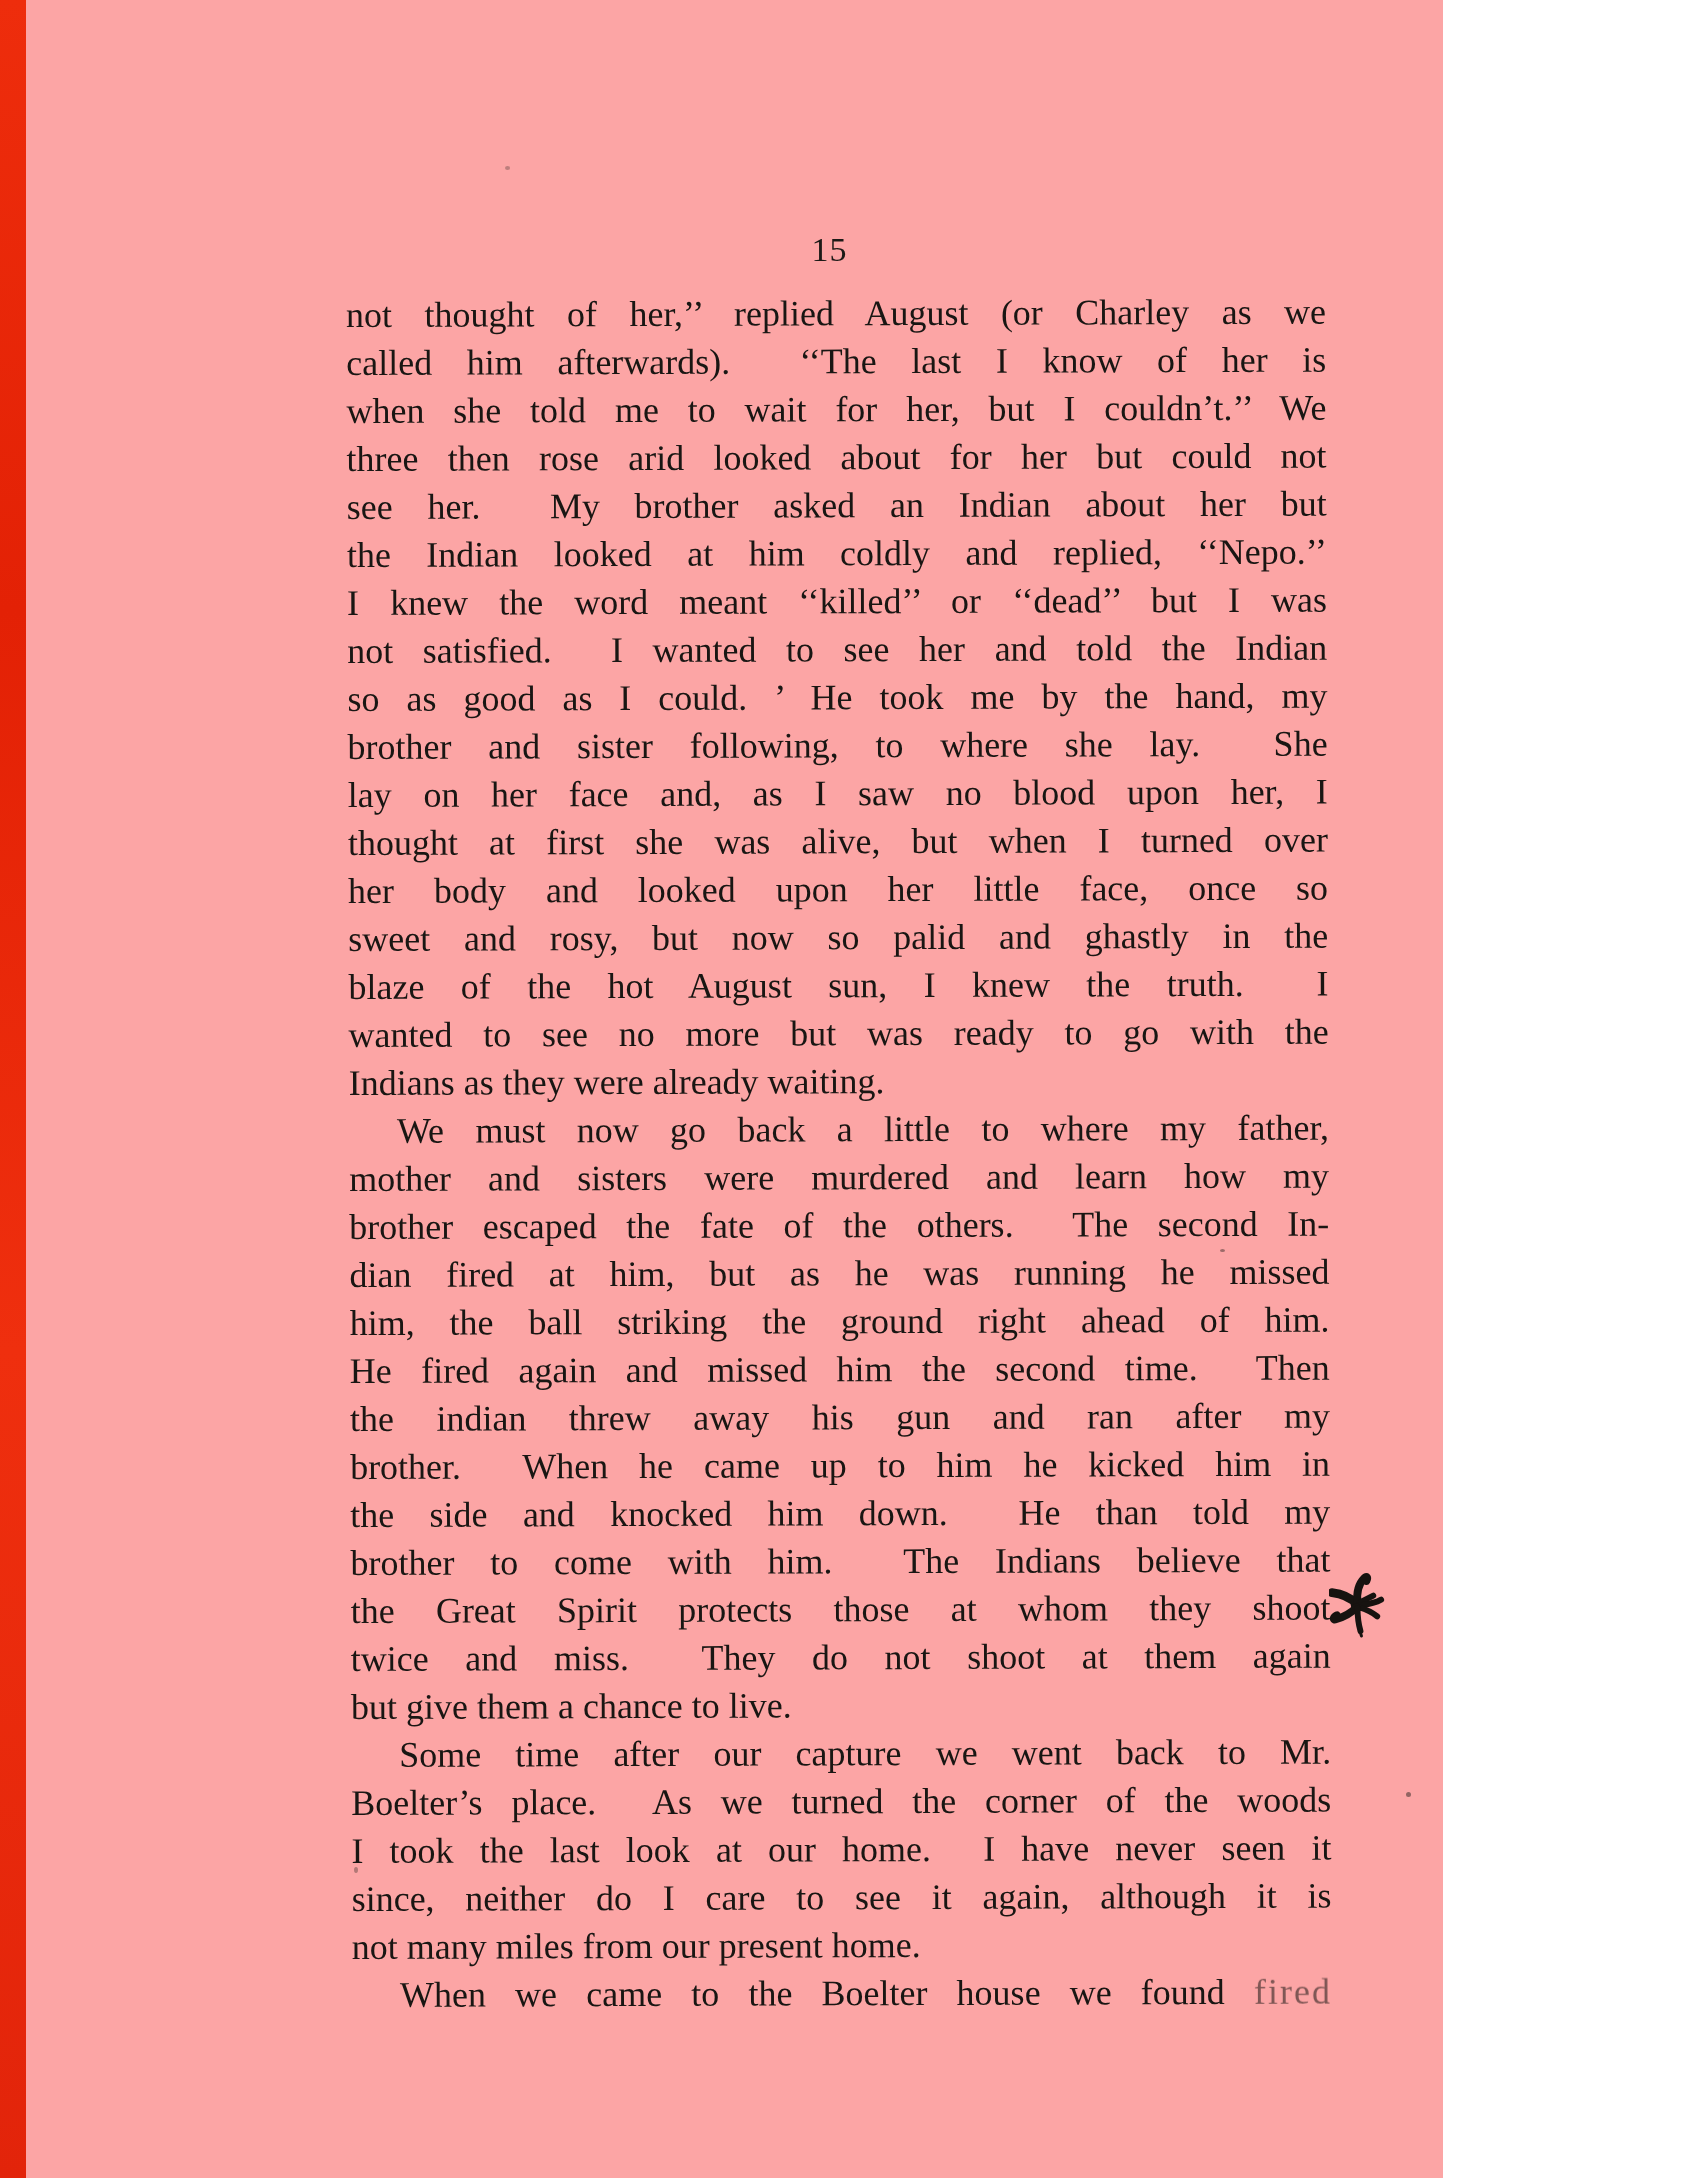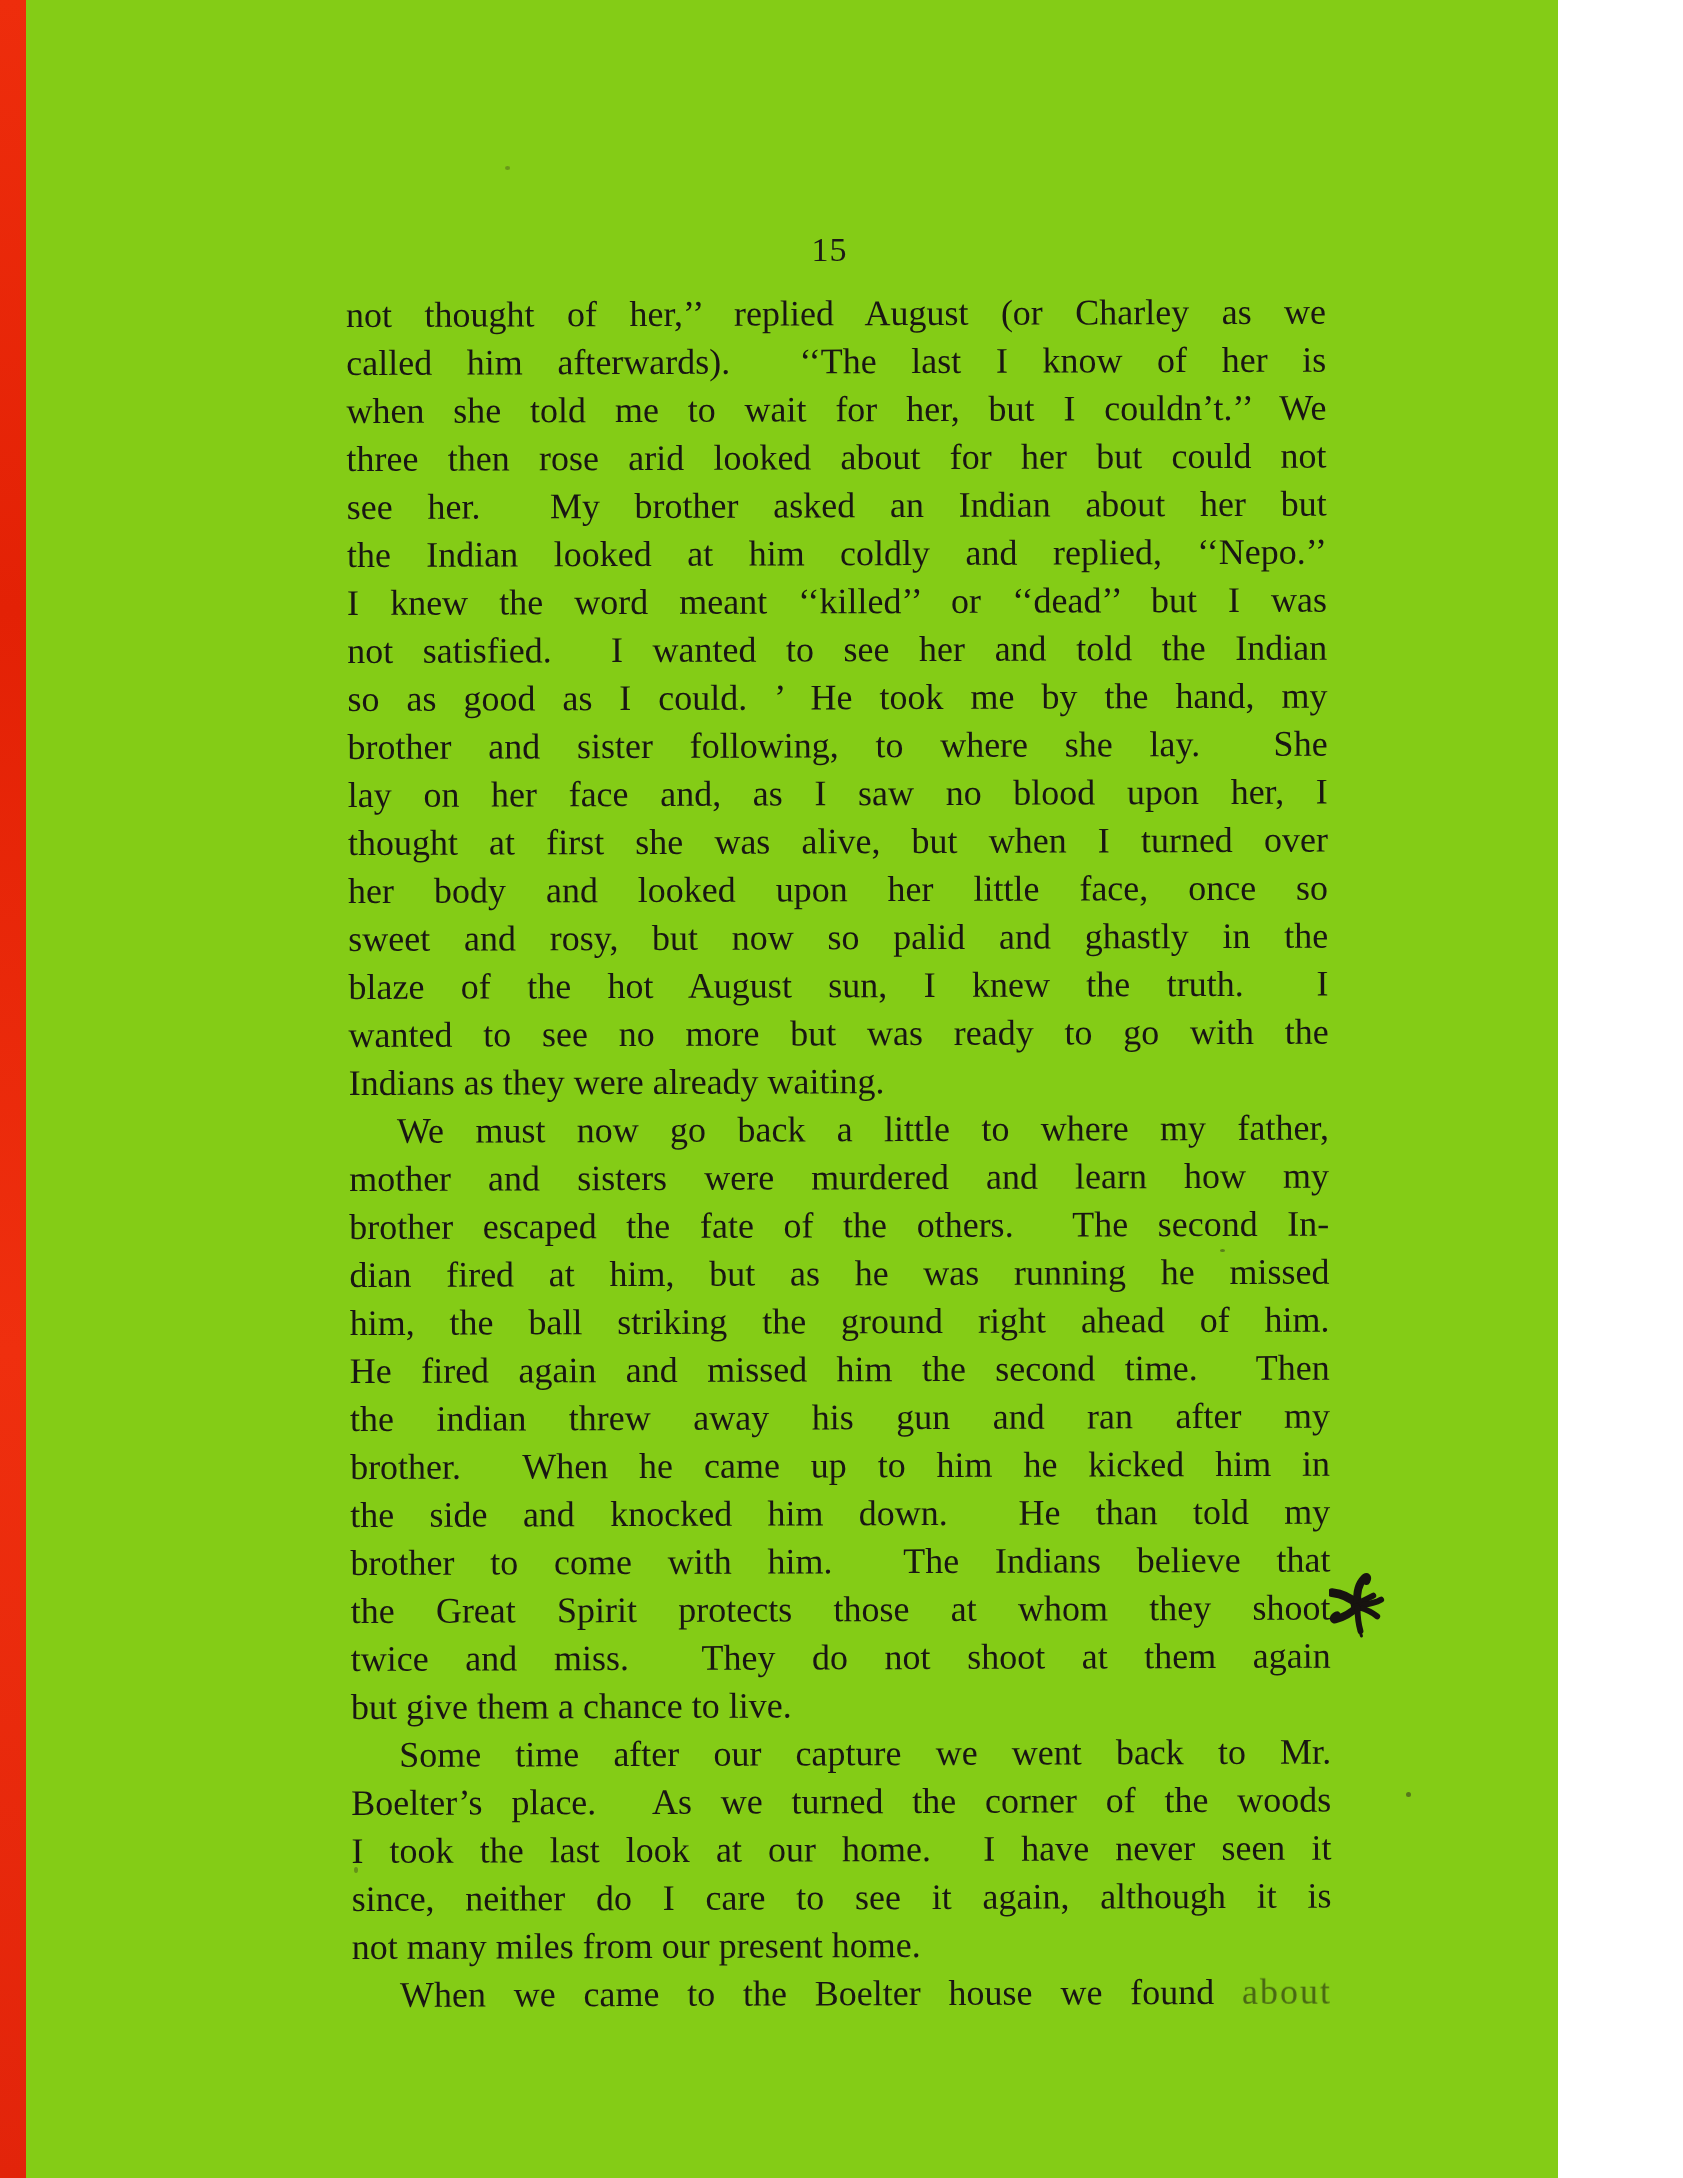--- a/index.html
+++ b/index.html
@@ -2,23 +2,23 @@
 <html><head>
 <meta charset="utf-8">
 <style>
   html, body {
     margin: 0;
     padding: 0;
     background: #ffffff;
   }
   #page {
     position: relative;
-    width: 1558px;
+    width: 1443px;
     height: 2178px;
-    background: #84cc16;
+    background: #fca5a5;
     overflow: hidden;
     font-family: "Liberation Serif", "DejaVu Serif", serif;
     color: #191613;
   }
   
   #red-stripe {
     position: absolute;
     left: 0; top: 0;
     width: 26px; height: 2178px;
     background: linear-gradient(180deg, #ee2d0c 0%, #e32105 28%, #ef2f0e 62%, #e2240a 100%);
@@ -107,21 +107,21 @@
       <div class="line">the side and knocked him down.&nbsp; He than told my</div>
       <div class="line">brother to come with him.&nbsp; The Indians believe that</div>
       <div class="line">the Great Spirit protects those at whom they shoot</div>
       <div class="line">twice and miss.&nbsp; They do not shoot at them again</div>
       <div class="line para-end">but give them a chance to live.</div>
       <div class="line indent">Some time after our capture we went back to Mr.</div>
       <div class="line">Boelter’s place.&nbsp; As we turned the corner of the woods</div>
       <div class="line">I took the last look at our home.&nbsp; I have never seen it</div>
       <div class="line">since, neither do I care to see it again, although it is</div>
       <div class="line para-end">not many miles from our present home.</div>
-      <div class="line indent">When we came to the Boelter house we found <span class="faded">about</span></div>
+      <div class="line indent">When we came to the Boelter house we found <span class="faded">fired</span></div>
     </div>
 
   <div id="asterisk-wrap" style="left: 1329px; top: 1572px;">
     <svg width="61" height="67" viewBox="0 0 62 68" fill="none" stroke="#171310" stroke-linecap="round">
 
       <circle cx="29" cy="33" r="7" fill="#171310" stroke="none"></circle>
       <path d="M29 33 C 22 26, 12 22, 3 21" stroke-width="9"></path>
       <path d="M29 31 C 28 22, 30 12, 36 6 C 38 4, 40 5, 38 9" stroke-width="8"></path>
       <path d="M31 31 L 45 24" stroke-width="6"></path>
       <path d="M31 34 C 38 33, 46 32, 53 28" stroke-width="6"></path>

